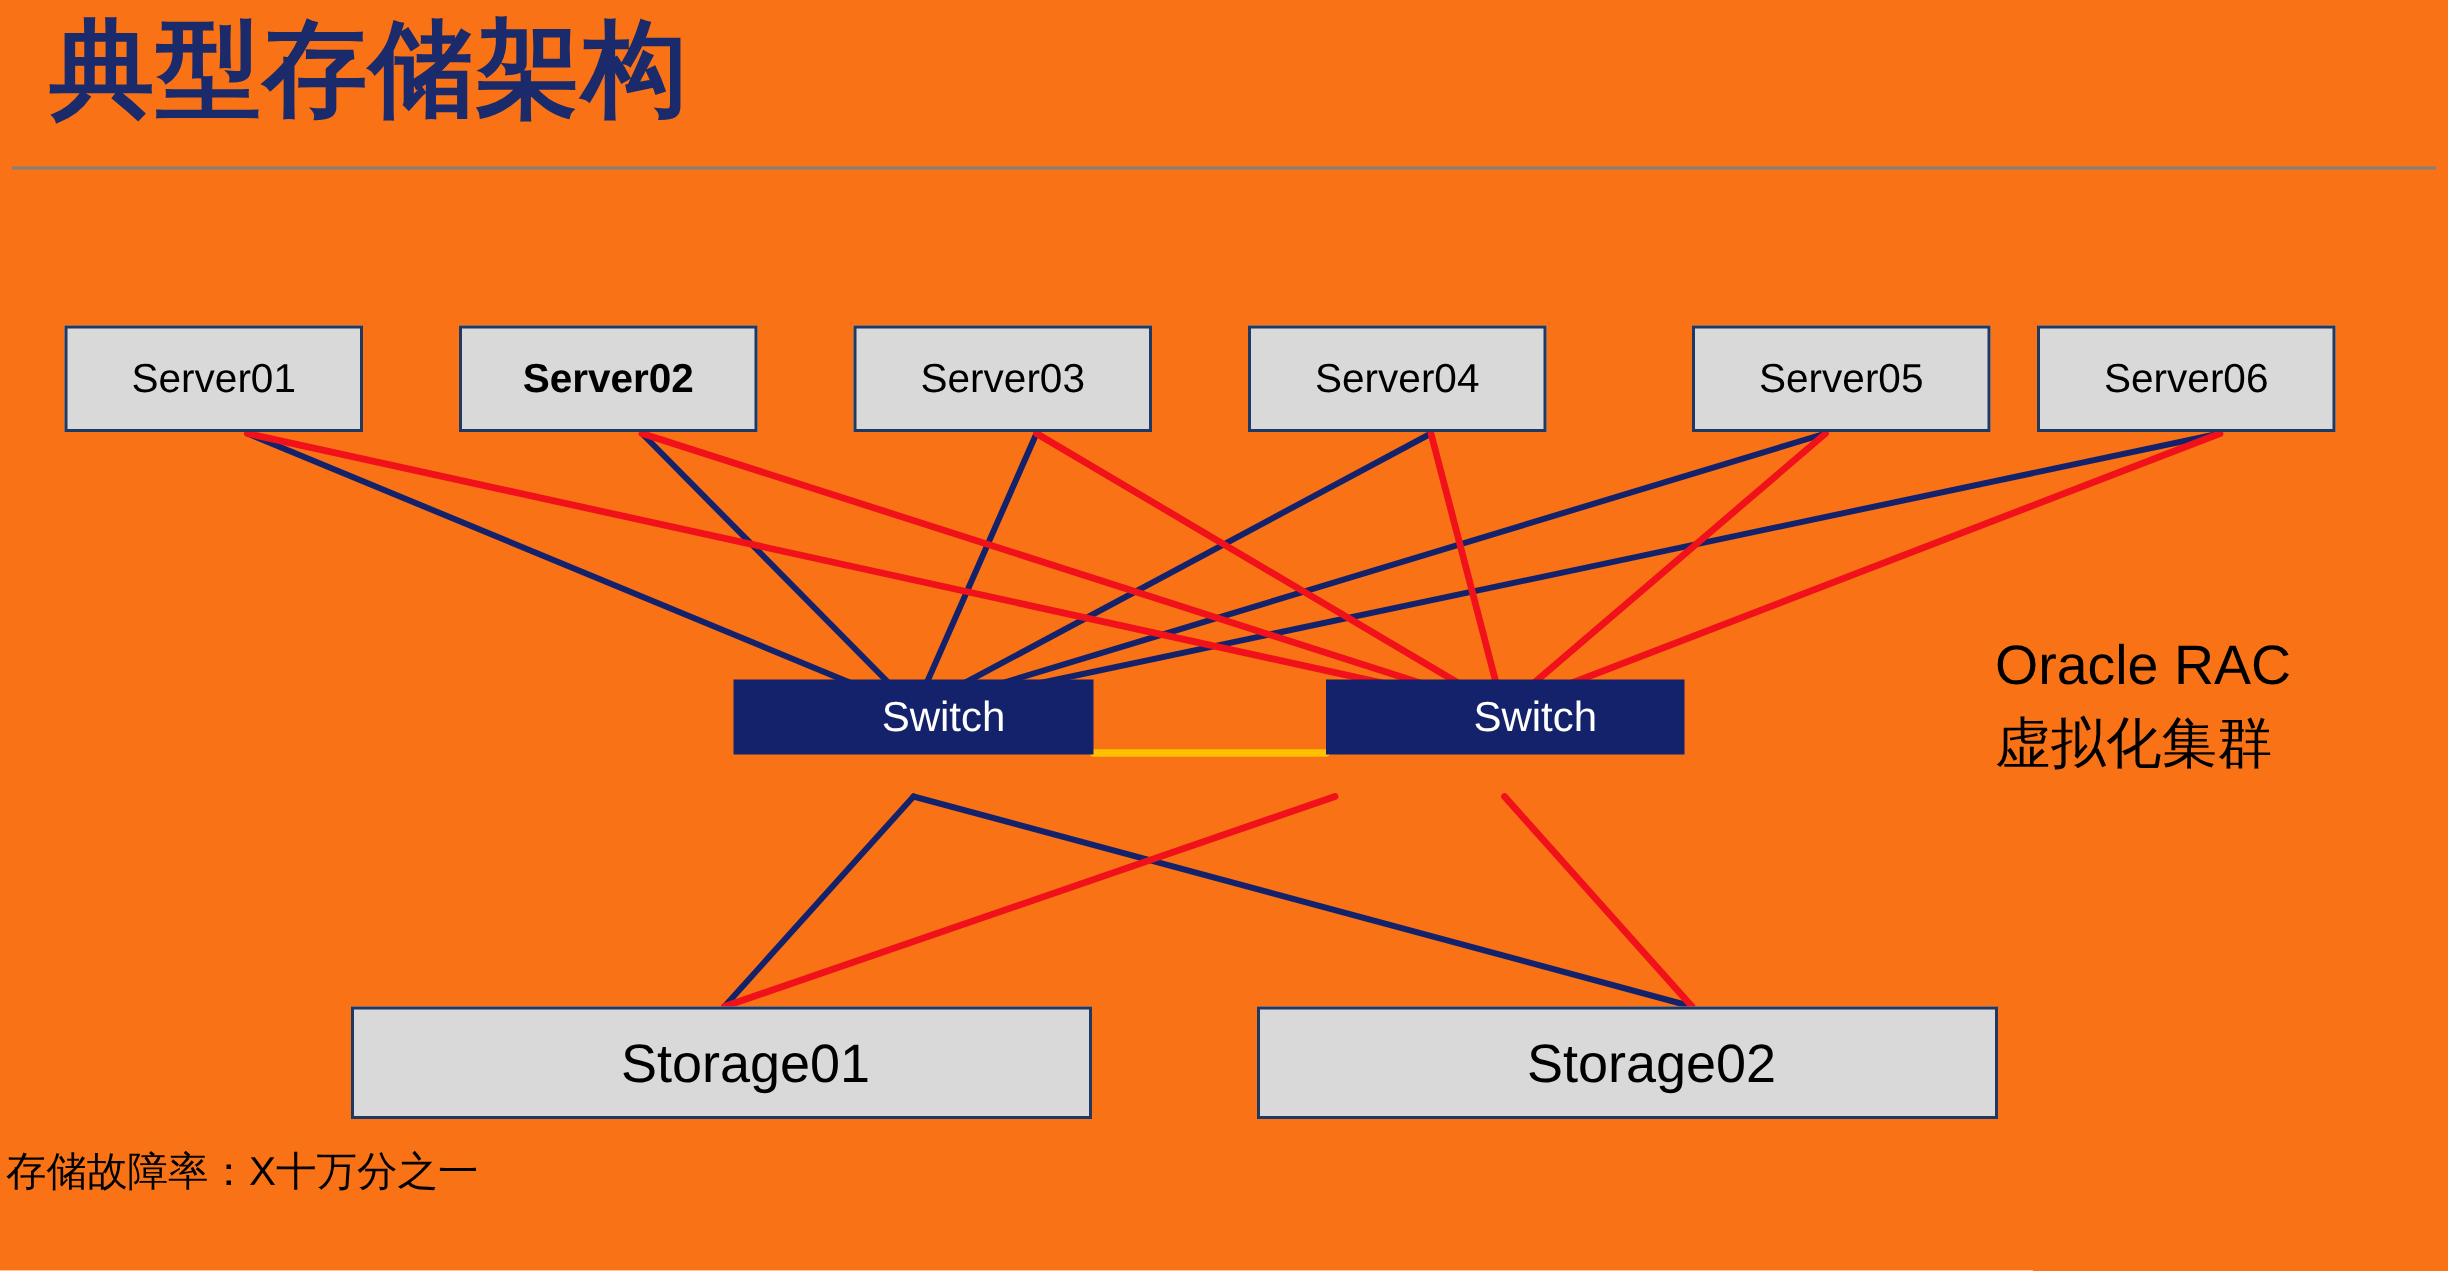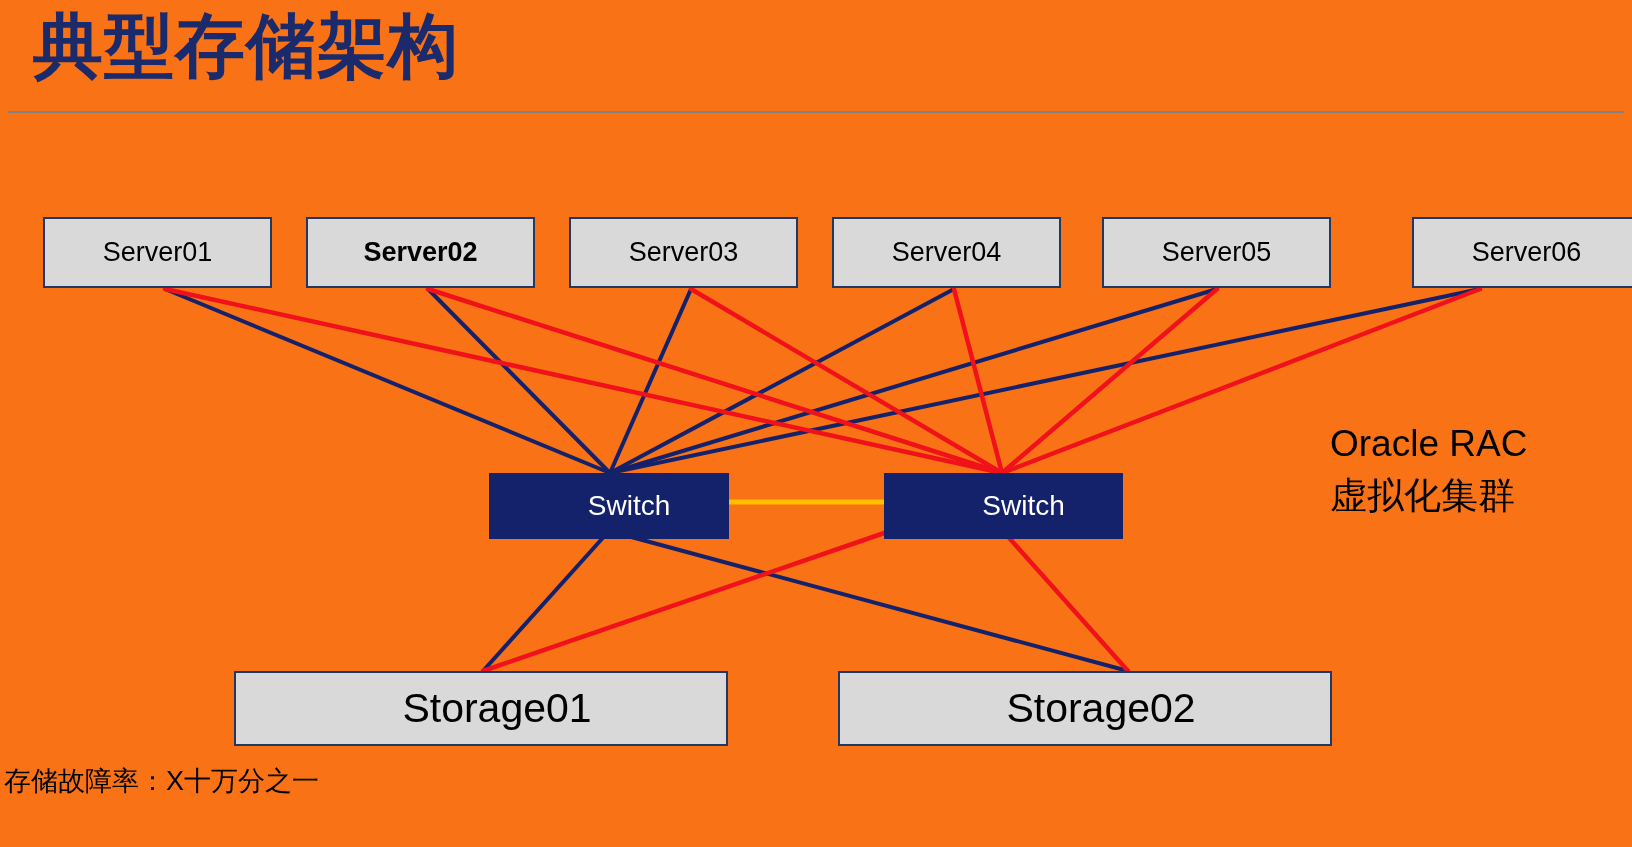--- a/index.html
+++ b/index.html
@@ -11,31 +11,31 @@
   .title{
     position:absolute;left:33px;top:0px;z-index:2;
     font-size:70px;font-weight:700;color:#1B2A6B;letter-spacing:1px;white-space:nowrap;
   }
   .rule{position:absolute;left:8px;top:111px;width:1616px;height:2px;background:#808080;z-index:1;}
   .node{
     position:absolute;z-index:2;box-sizing:border-box;
     background:#D9D9D9;border:2px solid #1F3864;color:#000;
     display:flex;align-items:center;justify-content:center;text-align:center;
   }
-  .server{top:217px;width:229px;height:71px;font-size:27px;}
+  .server{top:217px;width:199px;height:71px;font-size:27px;}
   .server.s1{left:43px;}  .server.s2{left:306px;font-weight:bold;} .server.s3{left:569px;}
-  .server.s4{left:832px;} .server.s5{left:1102px;} .server.s6{left:1412px;}
+  .server.s4{left:832px;} .server.s5{left:1128px;} .server.s6{left:1358px;}
   .switch{
-    position:absolute;z-index:2;box-sizing:border-box;top:473px;height:66px;
+    position:absolute;z-index:2;box-sizing:border-box;top:453px;height:50px;
     background:#14226B;color:#fff;font-size:28px;
     display:flex;align-items:center;justify-content:center;padding-left:40px;
   }
   .switch.sw1{left:489px;width:240px;}
   .switch.sw2{left:884px;width:239px;}
-  .storage{top:671px;width:494px;height:75px;font-size:41px;padding-left:32px;}
+  .storage{top:671px;width:494px;height:75px;font-size:36px;padding-left:32px;}
   .storage.st1{left:234px;}
   .storage.st2{left:838px;}
   .side-label{position:absolute;z-index:2;color:#000;font-size:27px;white-space:nowrap;}
   .label-server-fail{left:4px;top:372px;}
   .label-storage-fail{left:4px;top:763px;}
   .annotation{
     position:absolute;z-index:2;left:1330px;top:418px;color:#000;
     font-size:37px;line-height:52px;white-space:nowrap;
   }
 </style>

